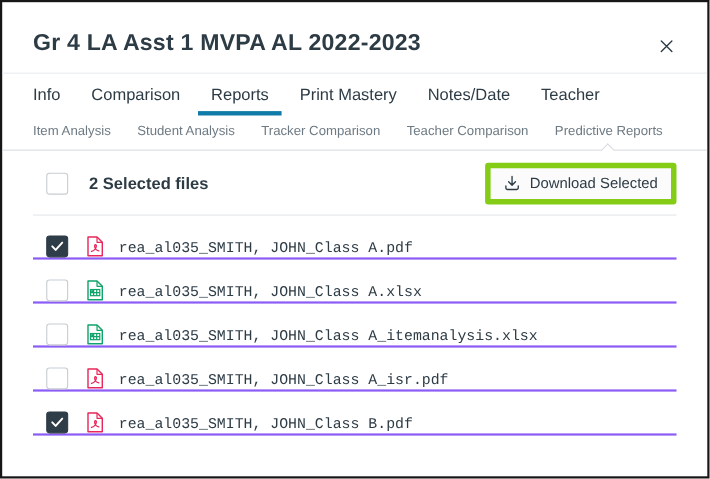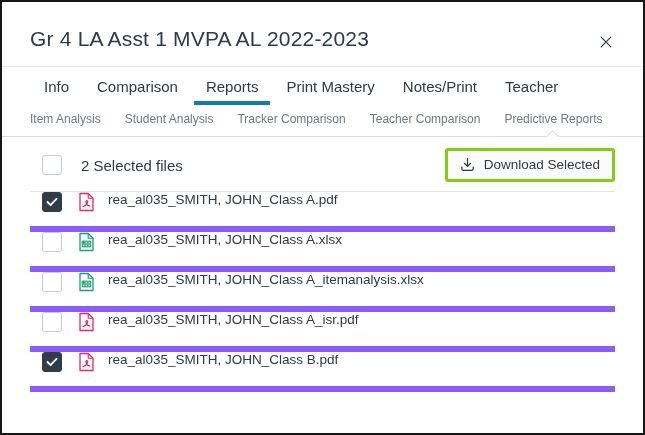--- a/index.html
+++ b/index.html
@@ -6,29 +6,29 @@
   html, body { width: 645px; height: 435px; }
   body {
     font-family: "Liberation Sans", sans-serif;
     background: #ffffff;
     border: 2px solid #161616;
     color: #2D3B45;
     position: relative;
     overflow: hidden;
   }
   .header { padding: 25px 28px 0 28px; position: relative; }
-  .title { font-size: 21px; font-weight: 400; letter-spacing: .2px; color: #2D3B45; }
+  .title { font-size: 21px; font-weight: 700; letter-spacing: .2px; color: #2D3B45; }
   .close-btn {
     position: absolute; right: 26px; top: 29px; width: 22px; height: 22px;
     background: none; border: none; cursor: pointer;
     display: flex; align-items: center; justify-content: center; padding: 0;
   }
   .header-divider { border-bottom: 1px solid #E8EBED; margin-top: 15px; }
 
-  .tab-bar { display: flex; gap: 28px; padding: 11px 28px 0 28px; margin-left: 14px; }
+  .tab-bar { display: flex; gap: 28px; padding: 11px 28px 0 28px; }
   .tab { font-size: 15px; line-height: 18px; color: #2D3B45; padding-bottom: 9px; position: relative; cursor: pointer; white-space: nowrap; }
   .tab.active::after {
     content: ""; position: absolute; left: -12px; right: -12px; bottom: 0;
     height: 4px; background: #127CA8;
   }
 
   .subtab-bar { display: flex; gap: 24px; padding: 7px 28px 0 28px; border-bottom: 1px solid #D9DDE1; text-align: right; }
   .subtab { font-size: 12px; line-height: 15px; color: #6E7A83; padding-bottom: 9px; position: relative; cursor: pointer; white-space: nowrap; }
   .subtab .notch {
     position: absolute; left: 50%; bottom: -5px; width: 9px; height: 9px; margin-left: -5px;
@@ -37,31 +37,31 @@
   }
 
   .selection-row { display: flex; align-items: center; padding: 11px 28px 9px 28px; }
   .checkbox {
     width: 20px; height: 20px; border: 1px solid #C7CDD1; border-radius: 3px;
     background: #fff; flex: none; display: flex; align-items: center; justify-content: center;
     cursor: pointer;
   }
   .checkbox.checked { background: #2E3D47; border-color: #2E3D47; }
   .selection-row .checkbox { margin-left: 12px; margin-right: 19px; }
-  .selection-label { font-size: 15px; font-weight: normal; color: #2D3B45; }
+  .selection-label { font-size: 15px; font-weight: bold; color: #2D3B45; }
   .download-btn {
     margin-left: auto; display: flex; align-items: center; gap: 9px;
-    border: 3px solid #84cc16; border-radius: 3px; background: #FBFBFB;
+    border: 5px solid #84cc16; border-radius: 3px; background: #FBFBFB;
     padding: 6px 12px 7px 12px; font-size: 13.5px; color: #2D3B45; cursor: pointer;
     font-family: inherit;
   }
   .download-btn .dl-icon { display: flex; }
 
   .file-list { margin: 0 28px; border-top: 1px solid #E4E7EA; }
-  .file-row { display: flex; align-items: flex-start; height: 40px; border-bottom: 6px solid #8b5cf6; }
+  .file-row { display: flex; align-items: flex-end; height: 40px; border-bottom: 2px solid #8b5cf6; font-family: Liberation Mono, monospace; }
   .file-row .checkbox { margin-left: 12px; margin-right: 16px; }
   .file-icon { width: 17px; flex: none; margin-right: 13px; display: flex; }
   .file-name { font-size: 13.5px; color: #2D3B45; white-space: nowrap; }
 </style>
 </head>
 <body>
 
 <div class="header">
   <div class="title">Gr 4 LA Asst 1 MVPA AL 2022-2023</div>
   <button class="close-btn" aria-label="Close">
@@ -70,21 +70,21 @@
     </svg>
   </button>
 </div>
 <div class="header-divider"></div>
 
 <nav class="tab-bar">
     <div class="tab">Info</div>
     <div class="tab">Comparison</div>
     <div class="tab active">Reports</div>
     <div class="tab">Print Mastery</div>
-    <div class="tab">Notes/Print</div>
+    <div class="tab">Notes/Date</div>
     <div class="tab">Teacher</div>
   </nav>
 
 <nav class="subtab-bar">
     <div class="subtab">Item Analysis</div>
     <div class="subtab">Student Analysis</div>
     <div class="subtab">Tracker Comparison</div>
     <div class="subtab">Teacher Comparison</div>
     <div class="subtab active">Predictive Reports<span class="notch"></span></div>
   </nav>

